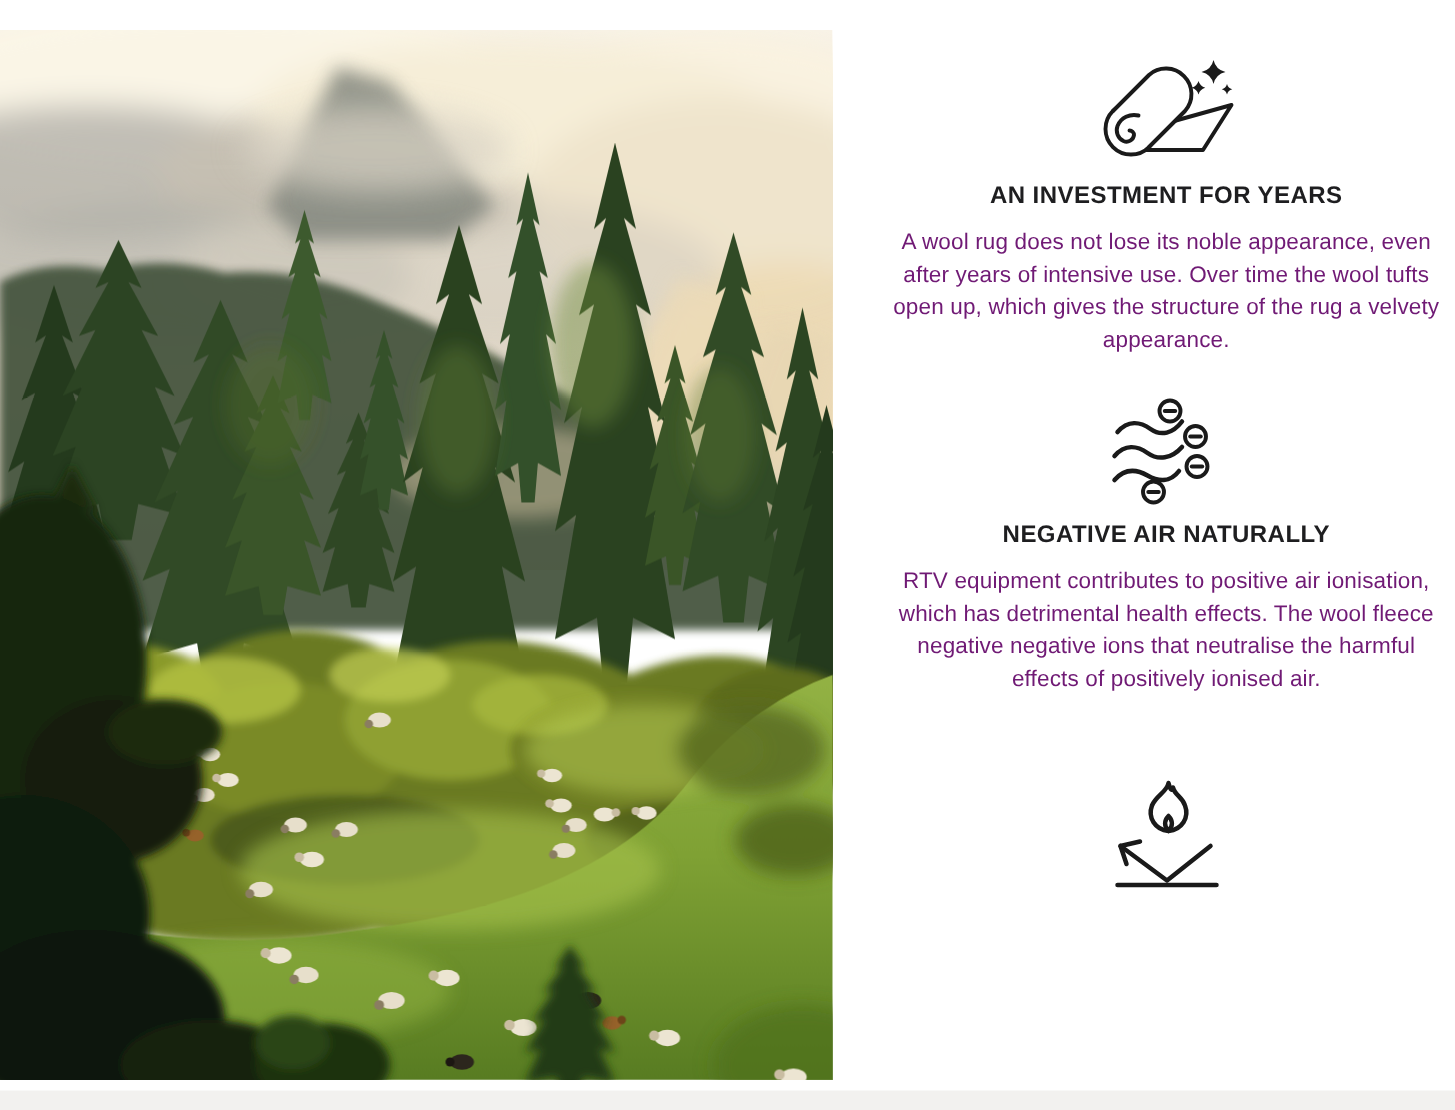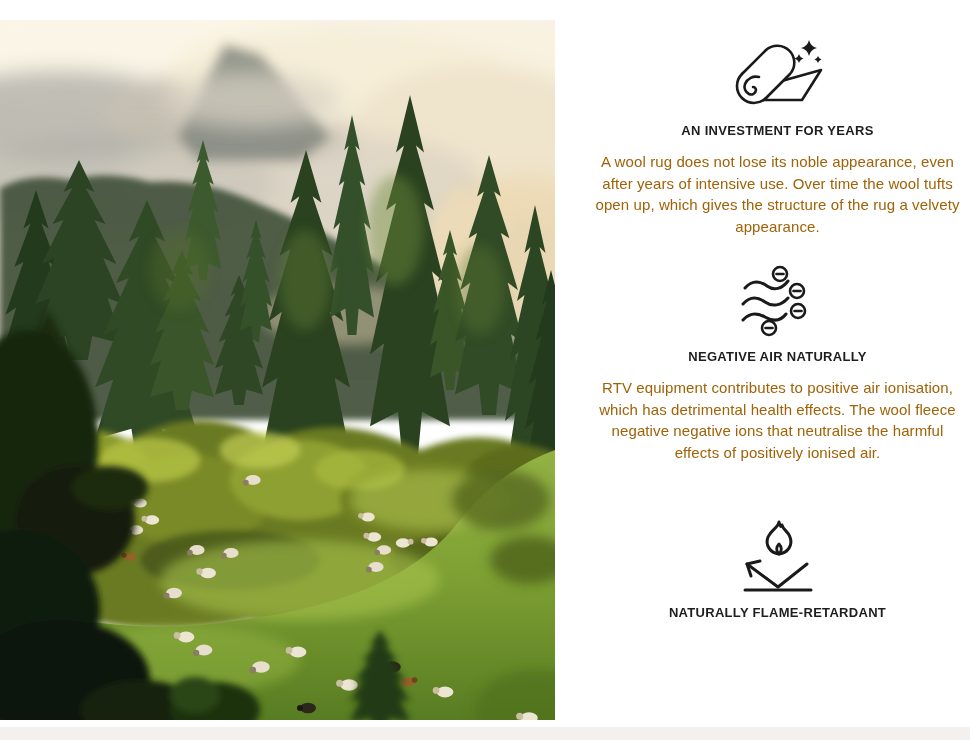--- a/index.html
+++ b/index.html
@@ -16,25 +16,25 @@
   }
   .section{
     position:absolute;left:30px;width:385px;
     display:flex;flex-direction:column;align-items:center;text-align:center;
   }
   .section-1{top:34px;}
   .section-2{top:260px;}
   .section-3{top:516px;}
   .icon-box{height:80px;display:flex;align-items:flex-end;justify-content:center;margin-bottom:7px;}
   .feature-heading{
-    font-size:13px;font-weight:700;color:#1e1e20;letter-spacing:.3px;
+    font-size:16px;font-weight:700;color:#1e1e20;letter-spacing:.3px;
     line-height:20px;margin:0 0 10px 0;
   }
   .feature-body{
-    font-size:15px;color:#a16207;line-height:21.5px;letter-spacing:.1px;
+    font-size:15px;color:#701a75;line-height:21.5px;letter-spacing:.1px;
     width:372px;margin:0;
   }
   .bottom-strip{
     position:absolute;left:0;bottom:0;width:100%;height:13px;background:#f2f1ef;
   }
 </style>
 </head>
 <body>
 
 <div class="photo-wrap">
@@ -244,18 +244,17 @@
       <svg width="90" height="80" viewBox="0 0 90 80">
         <g stroke="#1a1a1a" stroke-width="3" fill="none" stroke-linejoin="round" stroke-linecap="round">
           <path d="M46,6 C45,12 38,14 35,21 C32,29 37,37 46,38 C55,37 60,29 57,21 C55,15 50,14 49,9 C48,12 47,10 46,6 Z"></path>
           <path d="M46,38 C43,35 43,31 46,28 C49,31 49,35 46,38"></path>
           <path d="M74,48 L45,71 L14,48"></path>
           <path d="M27,45 L14,48 L18,60"></path>
           <line x1="12" y1="74" x2="78" y2="74"></line>
         </g>
       </svg>
     </div>
-    <h2 class="feature-heading">NATURALLY FLAME-RETARDANT</h2>
   </div>
 
 </div>
 
 <div class="bottom-strip"></div>
 
 </body></html>

